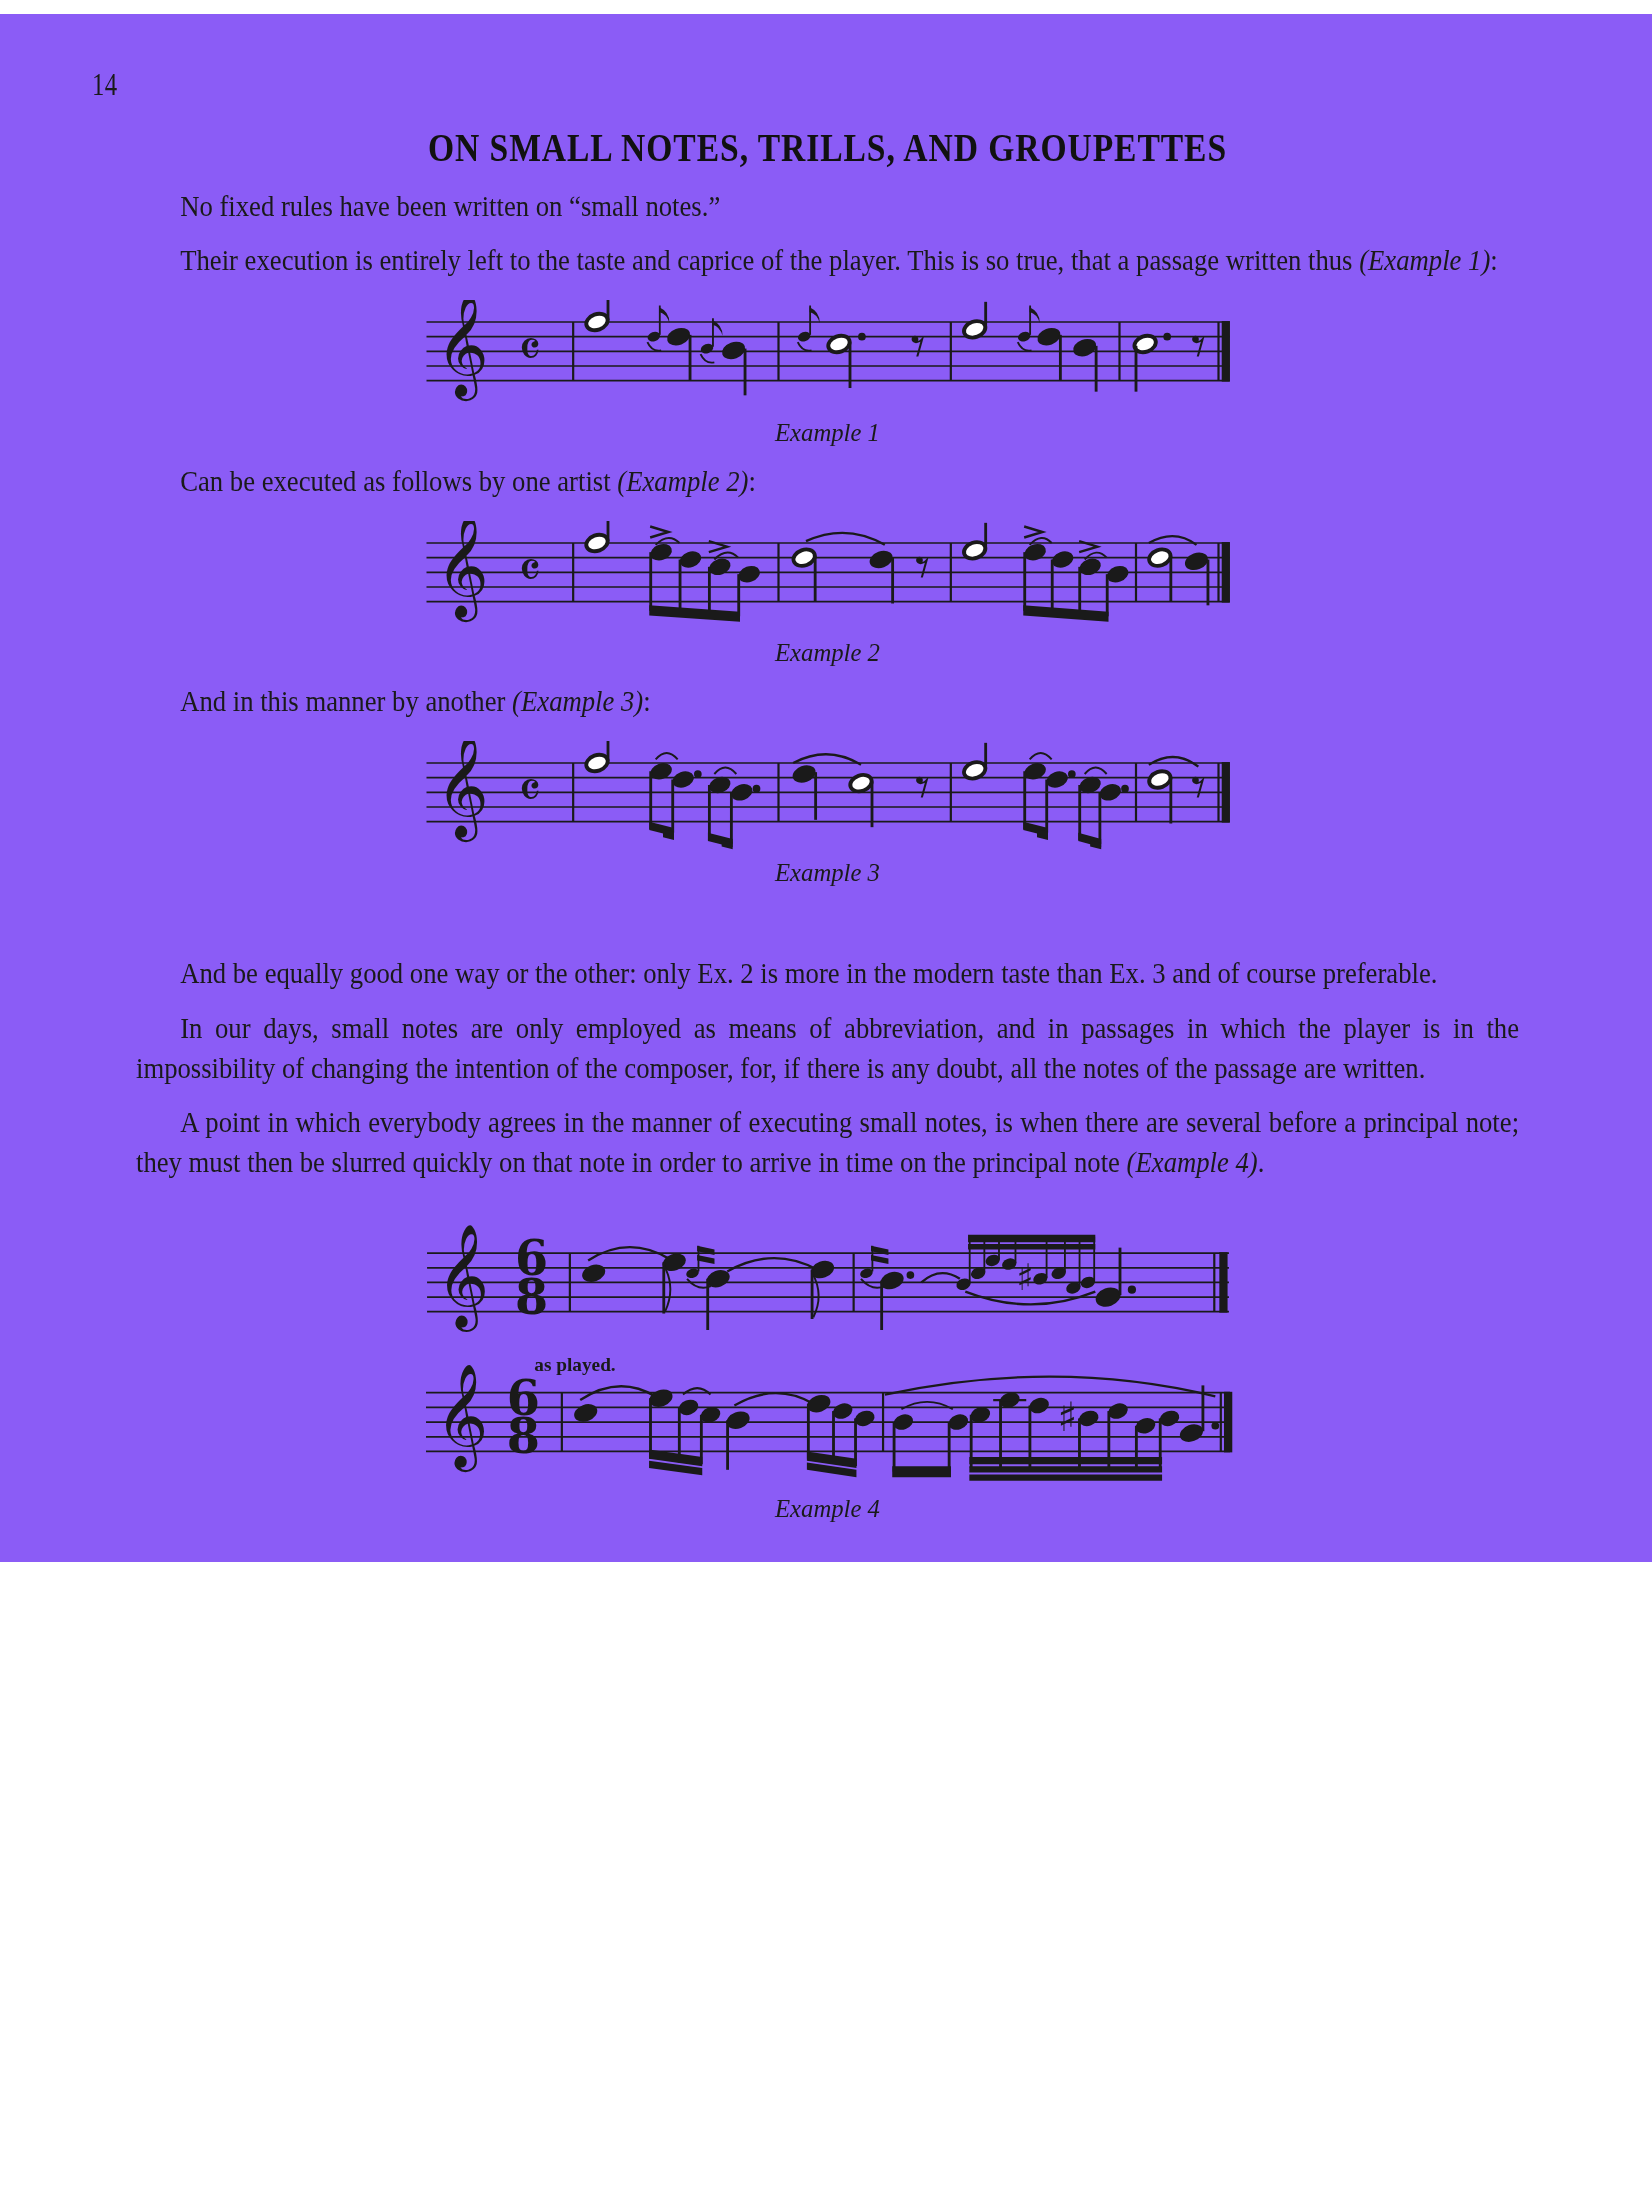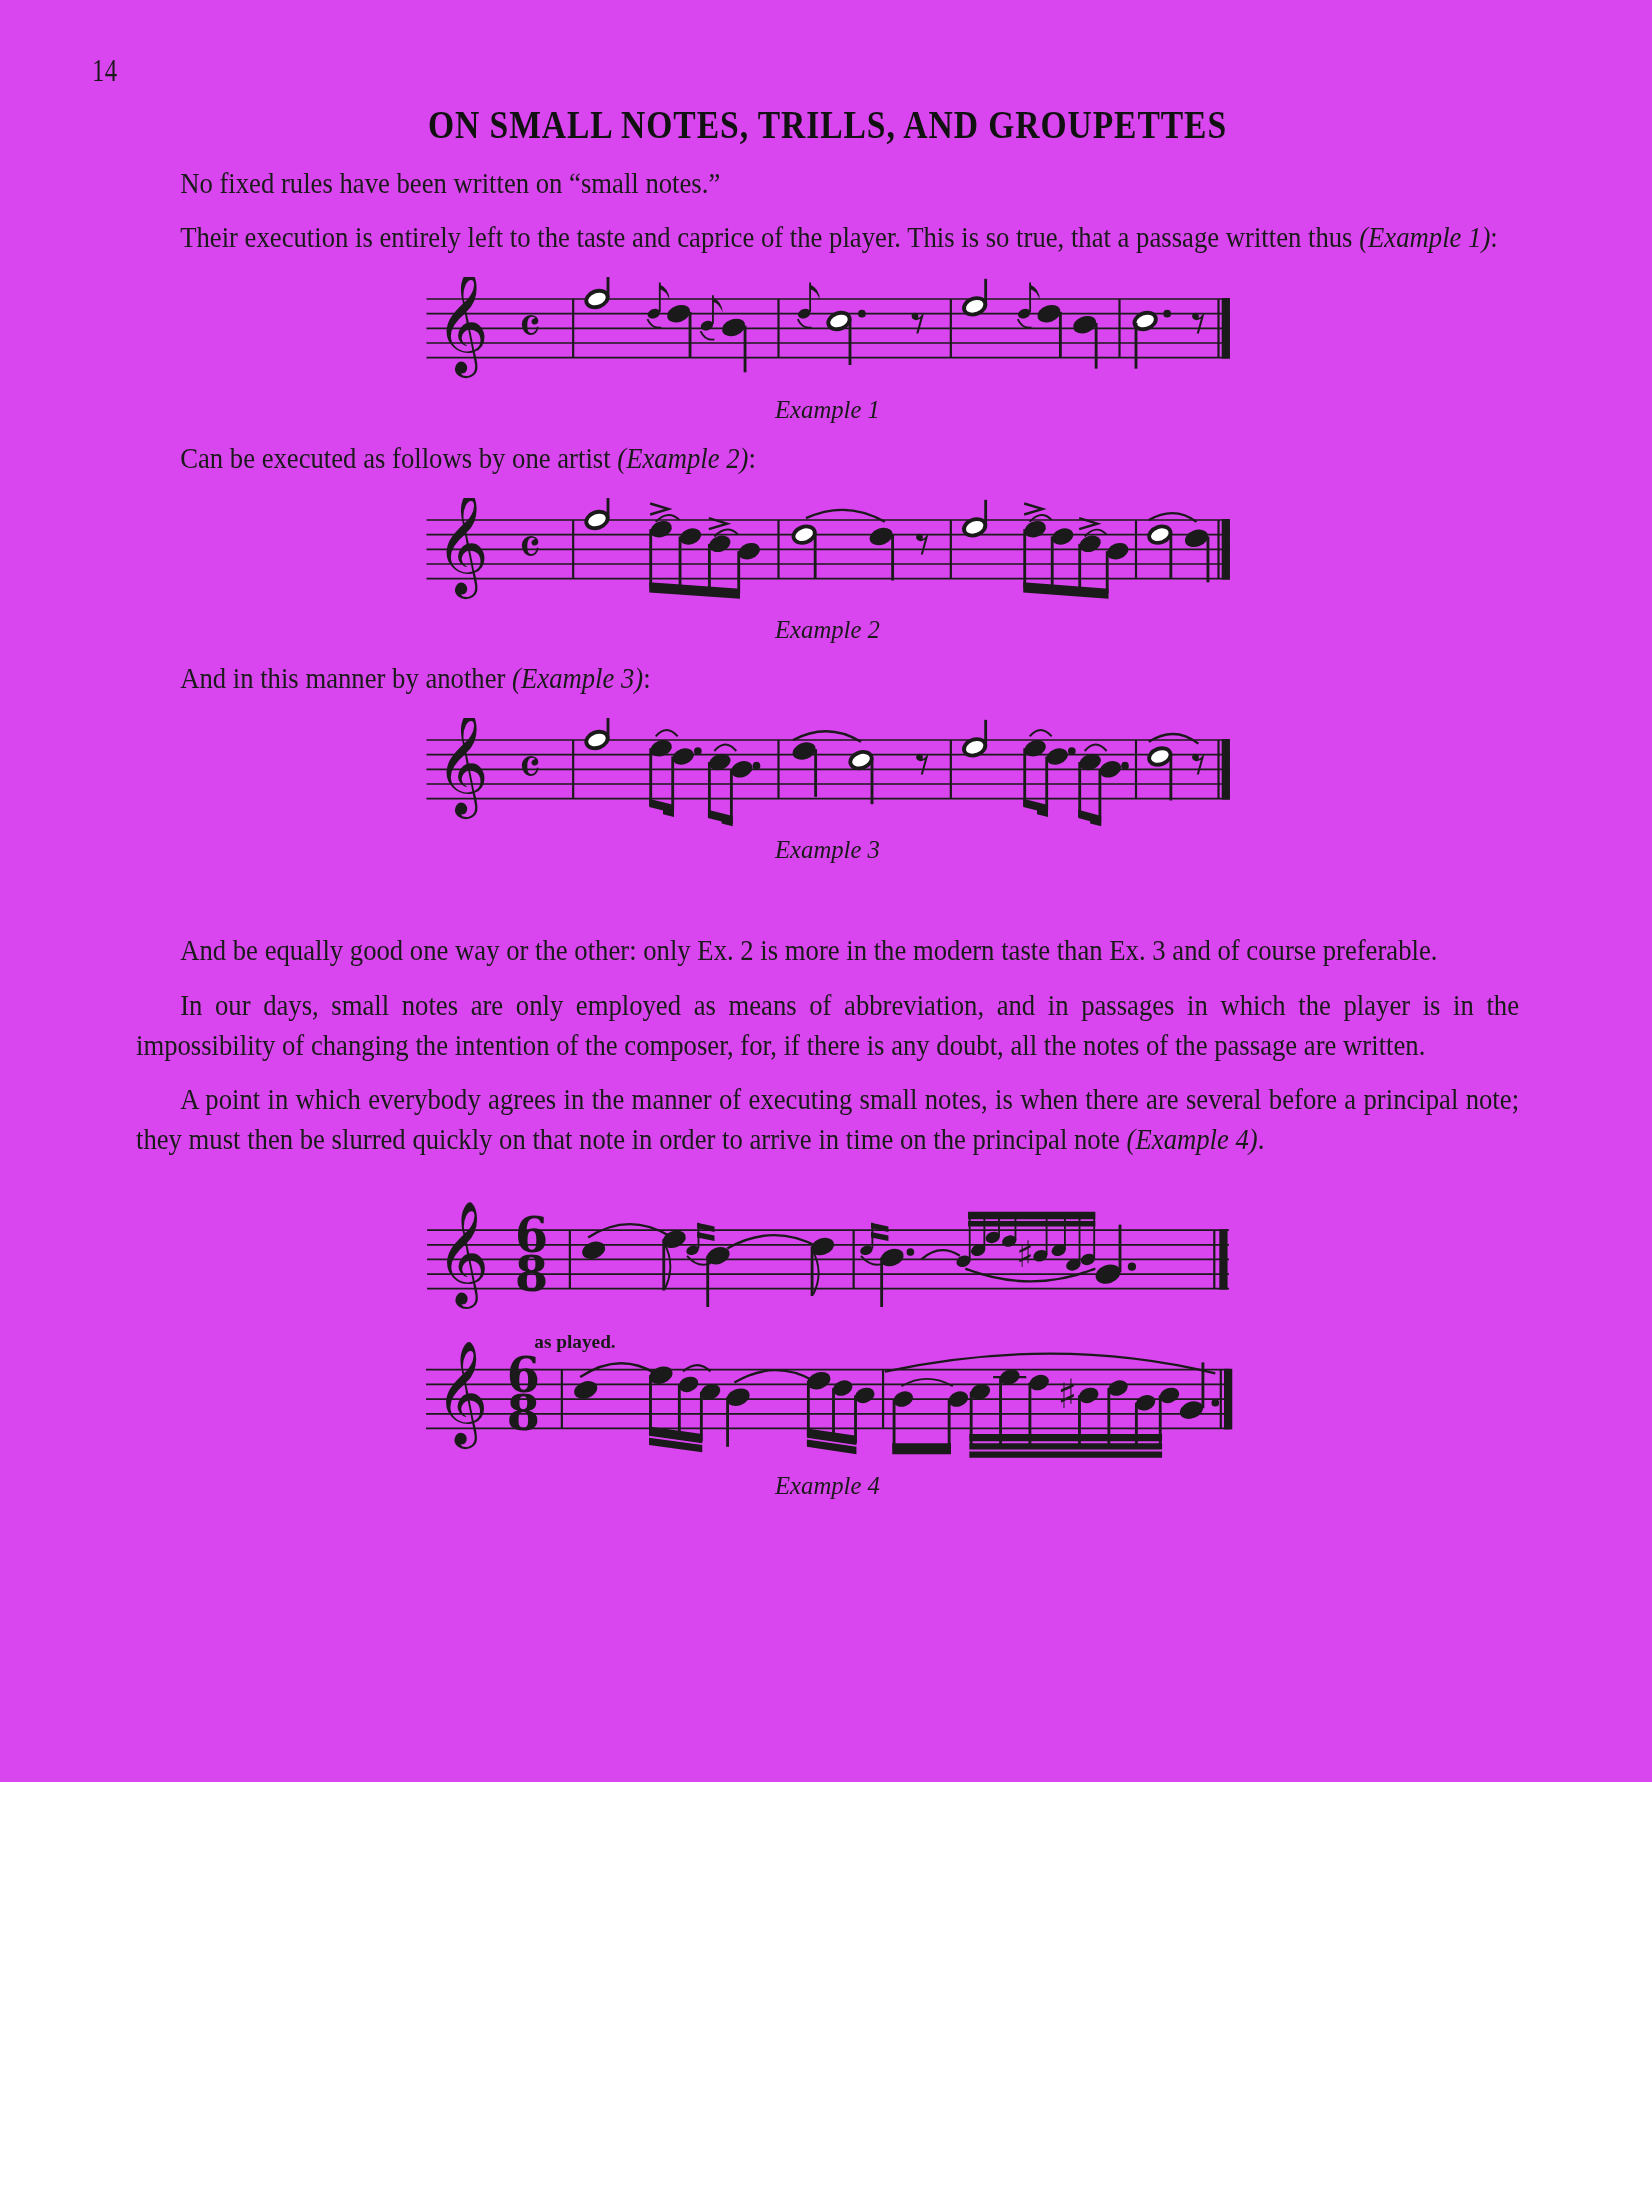--- a/index.html
+++ b/index.html
@@ -3,43 +3,43 @@
 <meta charset="utf-8">
 <style>
   html, body {
     margin: 0;
     padding: 0;
     background: #ffffff;
   }
   .page {
     position: relative;
     width: 1653px;
-    height: 1782px;
-    background: #d946ef;
-    margin: 0 auto;
+    height: 1548px;
+    background: #8b5cf6;
+    margin: 14px auto;
     overflow: hidden;
     font-family: "Liberation Serif", "DejaVu Serif", serif;
     color: #1a1a1a;
   }
   
   .folio {
     position: absolute;
     left: 92px;
     top: 53px;
     font-family: "Liberation Serif", "DejaVu Serif", serif;
     font-size: 31px;
     letter-spacing: 0.5px;
     color: #1a1a1a;
     transform: scaleX(0.80);
     transform-origin: left top;
   }
   .content {
     position: absolute;
     left: 136px;
-    top: 101px;
+    top: 110px;
     width: 1383px;
   }
   .doc-title {
     text-align: center;
     font-family: "Liberation Serif", "DejaVu Serif", serif;
     font-weight: bold;
     font-size: 40px;
     letter-spacing: 1.1px;
     color: #111111;
     transform: scaleX(0.84);

